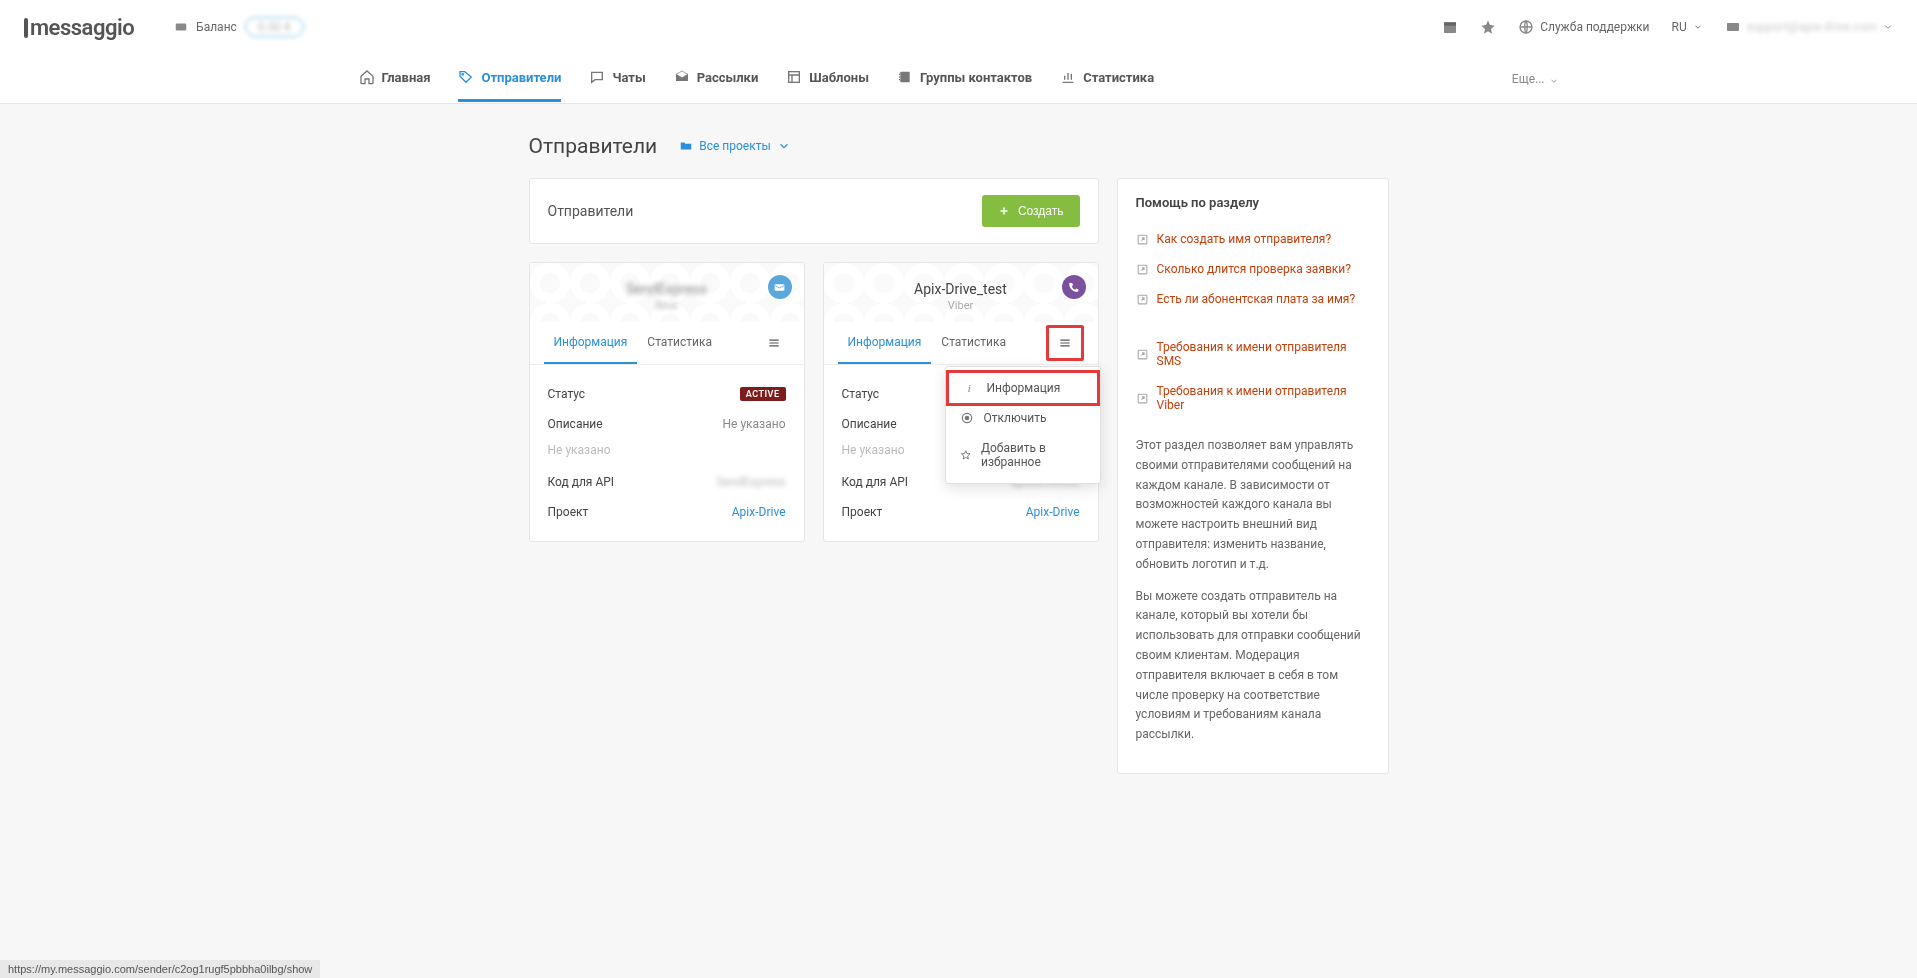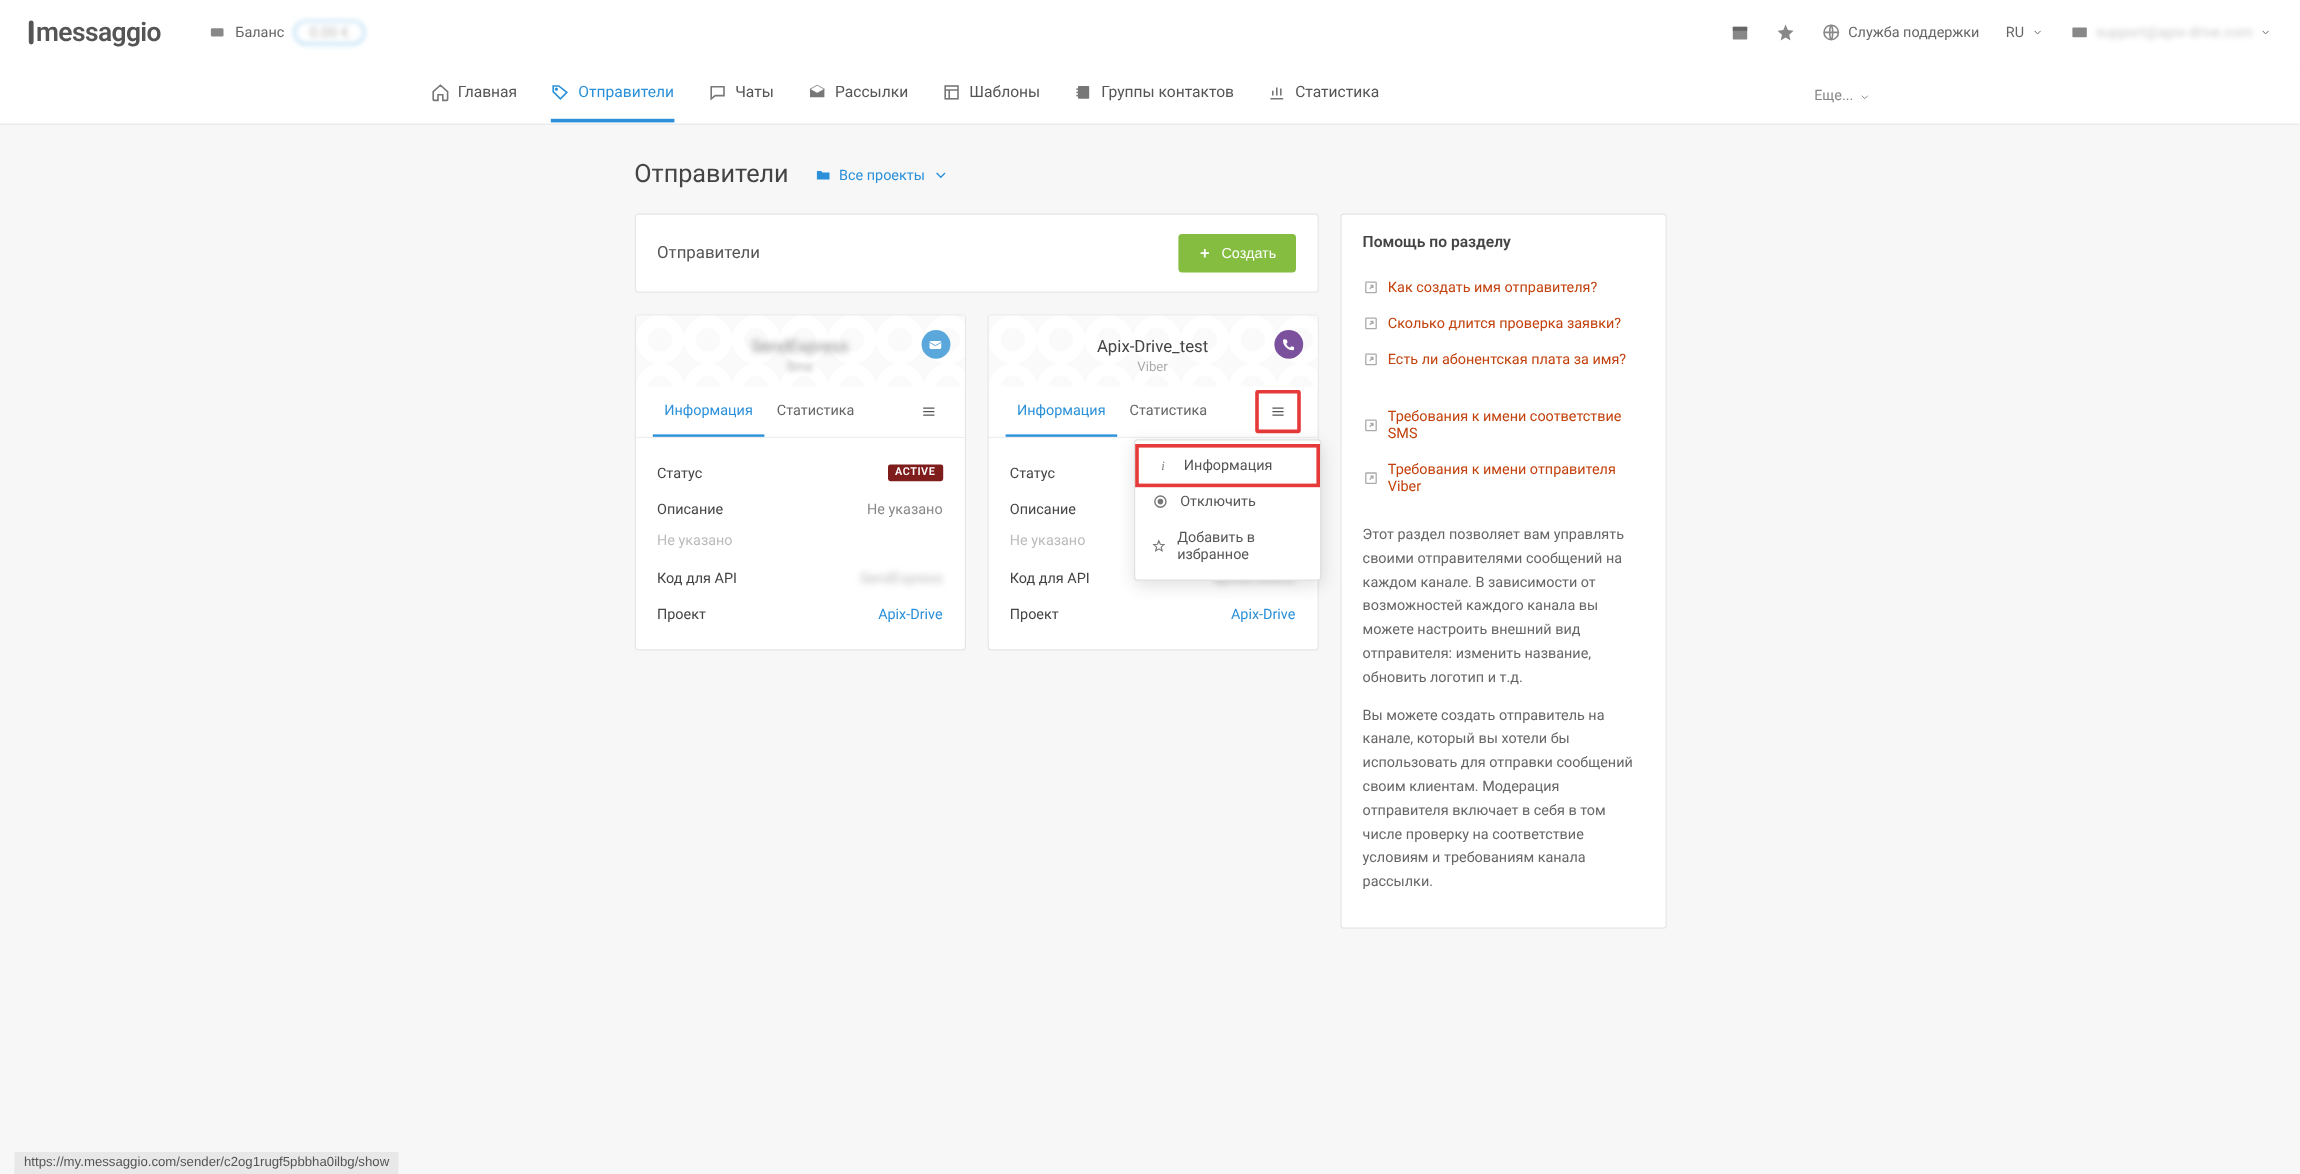--- a/index.html
+++ b/index.html
@@ -10,21 +10,21 @@
 .logo::before { content: ""; display: inline-block; width: 4px; height: 20px; background: #555; border-radius: 2px; margin-right: 2px; vertical-align: -3px; }
 .balance { display: flex; align-items: center; gap: 8px; color: #666; font-size: 12px; }
 .balance-pill { border: 1px solid #6db8e8; border-radius: 12px; padding: 2px 12px; color: #bbb; filter: blur(2px); }
 .topbar-right { display: flex; align-items: center; gap: 22px; color: #666; font-size: 12px; }
 .topbar-icon { width: 16px; height: 16px; color: #888; cursor: pointer; }
 .topbar-item { display: flex; align-items: center; gap: 6px; cursor: pointer; }
 .user-blur { color: #ccc; filter: blur(2px); }
 .navbar { background: #fff; border-bottom: 1px solid #e6e6e6; height: 50px; display: flex; align-items: center; padding: 0 24px; }
 .nav-inner { max-width: 1200px; margin: 0 auto; width: 100%; display: flex; align-items: center; justify-content: space-between; }
 .nav-items { display: flex; gap: 28px; }
-.nav-item { display: flex; align-items: center; gap: 7px; color: #555; font-size: 13px; cursor: pointer; padding: 14px 0; border-bottom: 3px solid transparent; position: relative; }
+.nav-item { display: flex; align-items: center; gap: 7px; color: #555; font-size: 13px; cursor: pointer; padding: 14px 0; border-bottom: 3px solid transparent; position: relative; font-weight: bold; }
 .nav-item.active { color: #2b90d9; border-bottom-color: #2b90d9; }
 .nav-item.active svg { color: #2b90d9; }
 .nav-icon { width: 16px; height: 16px; color: #777; }
 .more-link { color: #888; font-size: 12px; display: flex; align-items: flex-end; gap: 4px; cursor: pointer; }
 .container-wrap { max-width: 1200px; margin: 0 auto; padding: 30px 24px; }
 .page-head { display: flex; align-items: center; gap: 22px; margin-bottom: 20px; }
 .page-title { font-size: 21px; font-weight: 400; color: #444; }
 .proj-dd { color: #2b90d9; font-size: 12px; display: flex; align-items: center; gap: 6px; cursor: pointer; }
 .proj-dd svg { width: 14px; height: 14px; }
 
@@ -73,21 +73,21 @@
 .dd-highlight { border: 3px solid #e63939; margin: -3px 0; position: relative; }
 
 .side-panel { background: #fff; border: 1px solid #e6e6e6; border-radius: 3px; padding: 16px 18px; }
 .side-title { font-size: 13px; font-weight: 600; color: #444; margin-bottom: 14px; }
 .help-link { display: flex; align-items: center; gap: 8px; padding: 8px 0; font-size: 12px; color: #c2410c; cursor: pointer; }
 .help-link svg { width: 13px; height: 13px; color: #aaa; flex-shrink: 0; }
 .help-divider { height: 18px; }
 .help-desc { font-size: 12px; color: #666; line-height: 1.65; margin-top: 16px; }
 .help-desc p { margin-bottom: 12px; }
 
-.status-url { position: fixed; bottom: 0; left: 12px; background: #e8e8e8; color: #555; font-size: 11px; padding: 3px 8px; font-family: sans-serif; }
+.status-url { position: fixed; bottom: 0; left: 0; background: #e8e8e8; color: #555; font-size: 11px; padding: 3px 8px; font-family: sans-serif; }
 
 .icon-inline { width: 14px; height: 14px; color: #888; }
 </style>
 </head>
 <body>
 
 <div class="topbar">
   <div class="topbar-left">
     <div class="logo">messaggio</div>
     <div class="balance">
@@ -351,21 +351,21 @@
                 <path d="M10 14l5-5M11 9h4v4"></path>
               </svg>
           <span>Есть ли абонентская плата за имя?</span>
         </div>
         <div class="help-divider"></div>
         <div class="help-link">
           <svg viewBox="0 0 24 24" fill="none" stroke="currentColor" stroke-width="2">
                 <rect x="4" y="4" width="16" height="16" rx="1"></rect>
                 <path d="M10 14l5-5M11 9h4v4"></path>
               </svg>
-          <span>Требования к имени соответствие SMS</span>
+          <span>Требования к имени отправителя SMS</span>
         </div>
         <div class="help-link">
           <svg viewBox="0 0 24 24" fill="none" stroke="currentColor" stroke-width="2">
                 <rect x="4" y="4" width="16" height="16" rx="1"></rect>
                 <path d="M10 14l5-5M11 9h4v4"></path>
               </svg>
           <span>Требования к имени отправителя Viber</span>
         </div>
         <div class="help-desc">
           <p>Этот раздел позволяет вам управлять своими отправителями сообщений на каждом канале. В зависимости от возможностей каждого канала вы можете настроить внешний вид отправителя: изменить название, обновить логотип и т.д.</p>

